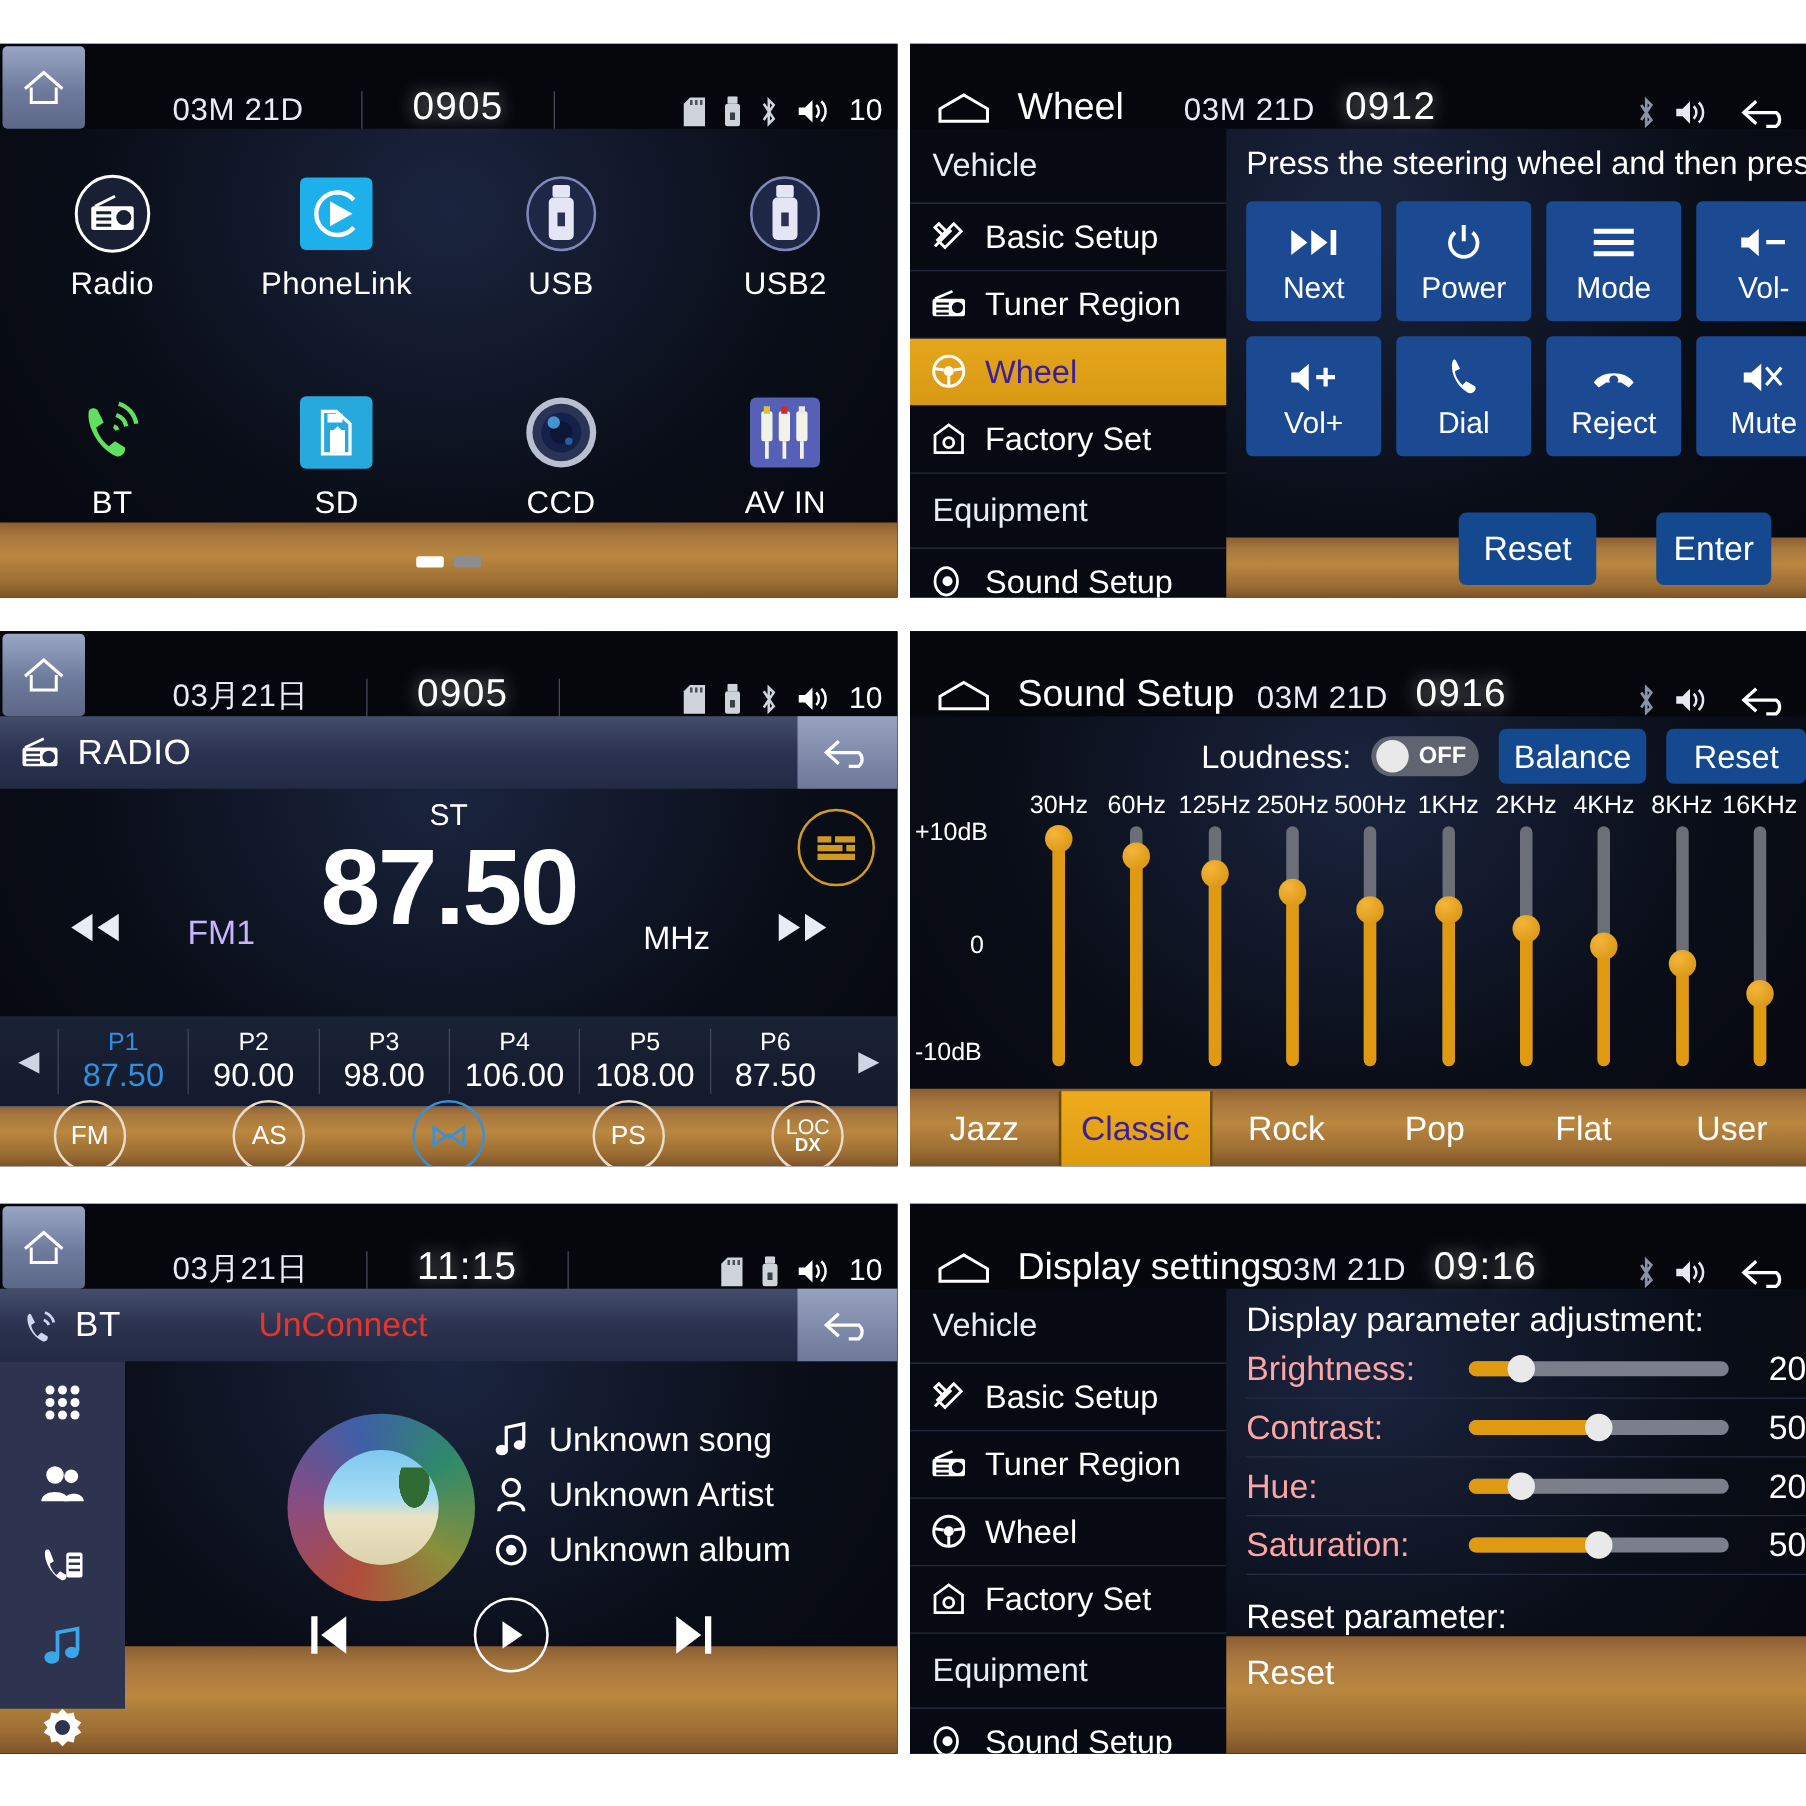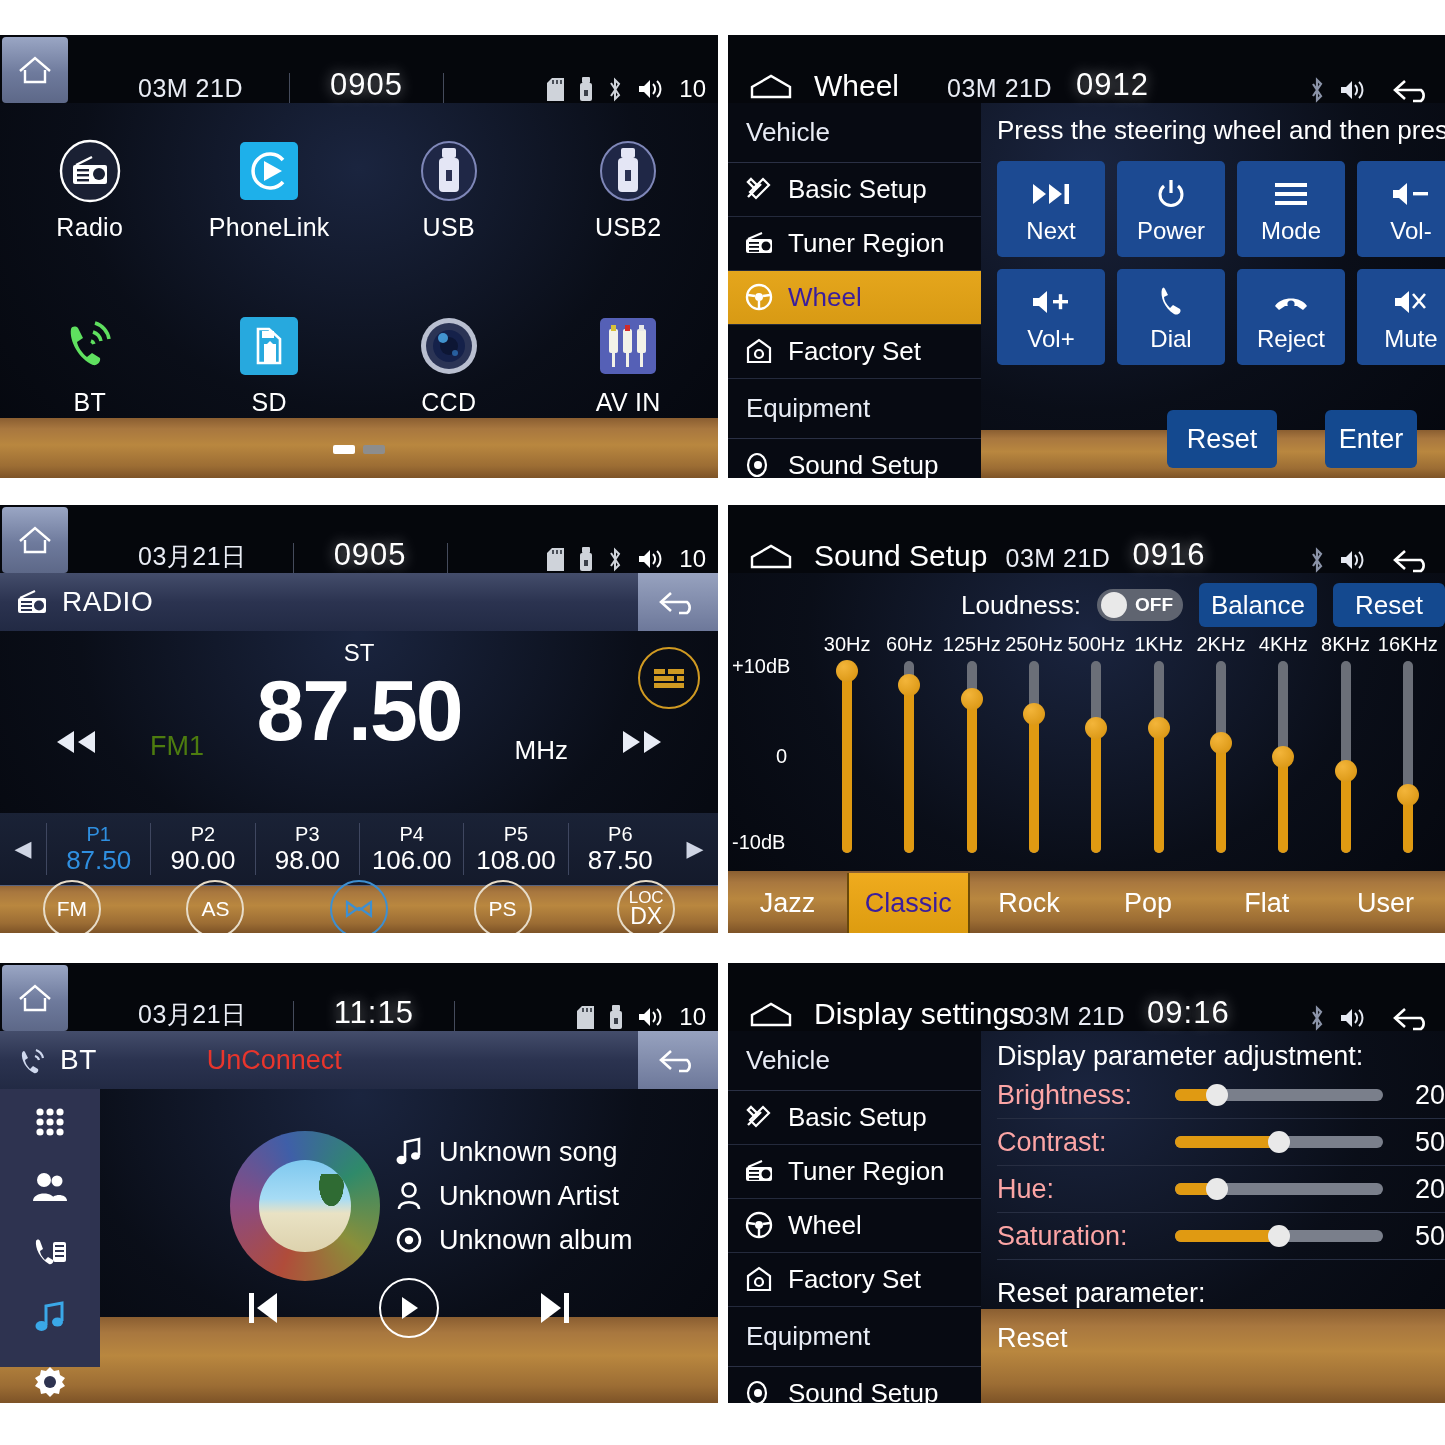--- a/index.html
+++ b/index.html
@@ -64,39 +64,39 @@
   .wbtn .wl{color:#fff;font-size:24px;}
   .bluebtn{background:#14498f;border-radius:6px;color:#fff;font-size:27px;
       display:flex;align-items:center;justify-content:center;}
 
   
   #p3{left:0;top:505px;width:718px;height:428px;}
   #p3 .radiobody{position:absolute;left:0;top:126px;width:100%;height:182px;}
   .st-lbl{position:absolute;left:0;top:8px;width:100%;text-align:center;color:#fff;font-size:24px;}
   .freq{position:absolute;left:0;top:30px;width:100%;text-align:center;color:#fff;font-size:86px;
       font-weight:bold;letter-spacing:-2px;}
-  .band{position:absolute;left:150px;top:100px;color:#4d7c0f;font-size:27px;}
+  .band{position:absolute;left:150px;top:100px;color:#c4b5fd;font-size:27px;}
   .mhzu{position:absolute;right:150px;top:104px;color:#fff;font-size:26px;}
   .seek{position:absolute;top:96px;color:#e8ecf5;font-size:34px;}
   .eqcircle{position:absolute;right:18px;top:16px;width:58px;height:58px;border:2px solid #d09a22;
       border-radius:50%;display:flex;align-items:center;justify-content:center;}
   .presets{position:absolute;left:0;top:308px;width:100%;height:72px;
       background:linear-gradient(180deg,#1a2236,#141a2b);border-bottom:1px solid #59637e;
       display:flex;align-items:center;}
   .parrow{width:46px;display:flex;align-items:center;justify-content:center;color:#cfd5e4;font-size:22px;}
   .pcell{flex:1;text-align:center;border-left:1px solid #3f4760;}
   .pcell:first-of-type{border-left:none;}
   .pcell .pn{color:#fff;font-size:20px;display:block;line-height:1.15;}
   .pcell .pv{color:#fff;font-size:26px;display:block;line-height:1.15;}
   .pcell.sel .pn,.pcell.sel .pv{color:#2f8fe0;}
   .rbottom{position:absolute;left:0;bottom:0;width:100%;height:48px;display:flex;align-items:center;justify-content:space-around;}
   .rbtn{width:54px;height:54px;border:2px solid #e7dcc8;border-radius:50%;
       display:flex;align-items:center;justify-content:center;color:#fff;font-size:21px;line-height:.95;text-align:center;}
   .rbtn.blue{border-color:#3d8fd1;color:#3d8fd1;}
-  .rbtn small{font-size:23px;display:block;}
+  .rbtn small{font-size:15px;display:block;font-weight:bold;}
 
   
   #p4{left:728px;top:505px;width:717px;height:428px;}
   .loudrow{position:absolute;left:0;top:76px;width:100%;height:48px;display:flex;align-items:center;
       justify-content:flex-end;gap:16px;padding-right:14px;}
   .loudlbl{color:#fff;font-size:26px;}
   .toggle{width:78px;height:32px;border-radius:16px;background:#5f6470;display:flex;align-items:center;padding:0 4px;}
   .toggle .knob{width:26px;height:26px;border-radius:50%;background:#e9e9e9;}
   .toggle .ttxt{color:#fff;font-size:19px;font-weight:bold;margin-left:8px;}
   .eqarea{position:absolute;left:0;top:128px;width:100%;height:225px;}

